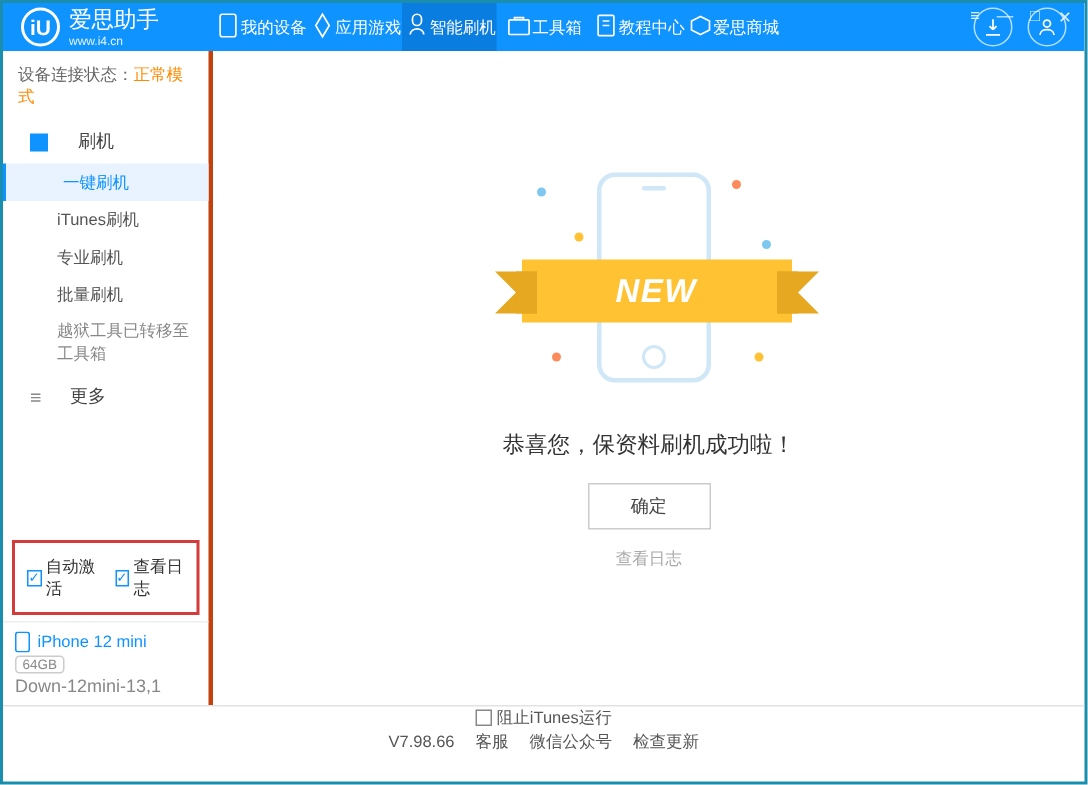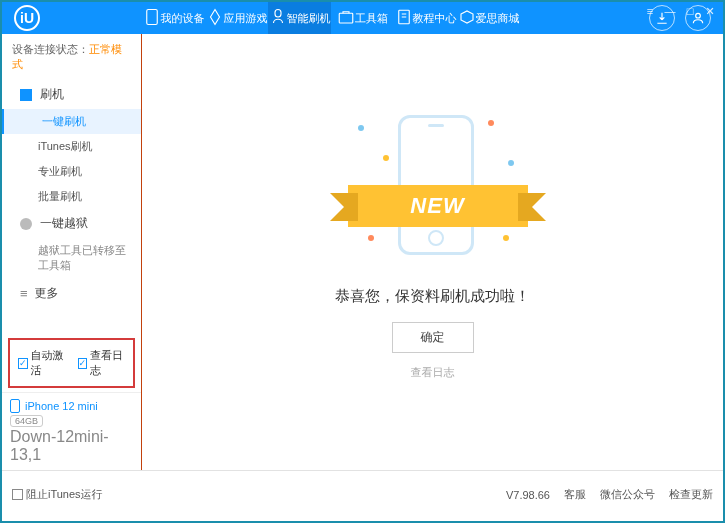--- a/index.html
+++ b/index.html
@@ -11,68 +11,72 @@
 .logo-sub { font-size: 8px; opacity: .9; display: block; }
 .nav { display: flex; flex: 1; height: 100%; }
 .nav-item { width: 63px; display: flex; flex-direction: row; align-items: center; justify-content: center; font-size: 11px; cursor: pointer; }
 .nav-item.active { background: #0a7de0; }
 .nav-icon { width: 18px; height: 18px; margin-bottom: 2px; }
 .title-actions { display: flex; align-items: center; gap: 10px; padding-right: 12px; height: 100%; }
 .win-btns { display: flex; gap: 6px; font-size: 11px; position: absolute; top: 4px; right: 8px; }
 .win-btn { width: 14px; height: 14px; cursor: pointer; color: #fff; opacity: .85; display:flex; align-items:center; justify-content:center; }
 .circle-btn { width: 26px; height: 26px; border: 1.5px solid rgba(255,255,255,.7); border-radius: 50%; display: flex; align-items: center; justify-content: center; cursor: pointer; }
 .body { display: flex; height: 436px; }
-.sidebar { width: 140px; border-right: 1px solid #c2410c; display: flex; flex-direction: column; font-size: 12px; color: #333; }
+.sidebar { width: 140px; border-right: 3px solid #c2410c; display: flex; flex-direction: column; font-size: 12px; color: #333; }
 .conn-state { padding: 8px 10px; font-size: 11px; color: #666; }
 .conn-mode { color: #ff8a00; }
-.side-section { padding: 6px 10px 6px 18px; display: flex; align-items: center; gap: 8px; color: #444; cursor: pointer; }
+.side-section { padding: 6px 10px 6px 18px; display: flex; align-items: center; gap: 20px; color: #444; cursor: pointer; }
 .side-section .sq { width: 12px; height: 12px; background: #0f93ff; }
 .side-section.locked .sq { background: #bbb; border-radius: 50%; }
 .sub { padding: 5px 10px 5px 36px; cursor: pointer; font-size: 11px; color: #555; }
 .sub.active { background: #e8f3ff; color: #0f93ff; border-left: 2px solid #0f93ff; padding-left: 38px; }
 .sub.note { color: #888; line-height: 1.4; }
 .bars { font-size: 13px; color: #888; letter-spacing: -1px; }
 .check-row { padding: 8px; display: flex; gap: 12px; font-size: 11px; color: #333; border: 2px solid #d43b3b; margin: 4px 6px; }
 .chk { display: flex; align-items: center; gap: 3px; cursor: pointer; }
 .chk-box { width: 11px; height: 11px; border: 1px solid #0f93ff; display: flex; align-items: center; justify-content: center; color: #0f93ff; font-size: 9px; }
 .device { padding: 6px 8px; font-size: 11px; border-top: 1px solid #eee; }
 .device-name { color: #0f93ff; font-weight: 500; display:flex; align-items:center; gap:5px;}
 .device-badge { display: inline-block; border: 1px solid #ccc; border-radius: 3px; padding: 0 4px; font-size: 9px; color: #888; margin-top: 2px; }
-.device-sub { color: #888; font-size: 16px; margin-top: 1px; }
+.device-sub { color: #888; font-size: 12px; margin-top: 1px; }
 .main { flex: 1; position: relative; display: flex; flex-direction: column; align-items: center; justify-content: center; }
 .illus { width: 210px; height: 160px; position: relative; margin-top: -20px; }
 .phone { position: absolute; left: 70px; top: 10px; width: 76px; height: 140px; background: #fff; border: 3px solid #cfe7f7; border-radius: 12px; }
 .phone::before { content:""; position:absolute; top:6px; left:50%; transform:translateX(-50%); width:16px; height:3px; background:#cfe7f7; border-radius:2px;}
 .phone::after { content:""; position:absolute; bottom:6px; left:50%; transform:translateX(-50%); width:12px; height:12px; border:2px solid #cfe7f7; border-radius:50%;}
 .confetti { position:absolute; width:6px; height:6px; border-radius:50%; }
-.ribbon { position: absolute; left: 20px; top: 80px; width: 180px; height: 42px; background: #ffc233; display: flex; align-items: center; justify-content: center; color: #fff; font-weight: 800; font-size: 22px; font-style: italic; letter-spacing: 1px; }
+.ribbon { position: absolute; left: 20px; top: 68px; width: 180px; height: 42px; background: #ffc233; display: flex; align-items: center; justify-content: center; color: #fff; font-weight: 800; font-size: 22px; font-style: italic; letter-spacing: 1px; }
 .ribbon::before, .ribbon::after { content:""; position:absolute; top:8px; width:0; height:0; border:14px solid #e5a820; }
 .ribbon::before { left:-18px; border-left-color:transparent; }
 .ribbon::after { right:-18px; border-right-color:transparent; }
 .msg { margin-top: 22px; font-size: 15px; color: #333; }
 .ok-btn { margin-top: 16px; padding: 6px 28px; border: 1px solid #ccc; background: #fff; font-size: 12px; cursor: pointer; color: #444; }
 .log-link { margin-top: 12px; font-size: 11px; color: #aaa; cursor: pointer; }
-.statusbar { height: 32px; border-top: 1px solid #e2e2e2; display: flex; align-items: flex-end; font-size: 11px; color: #555; padding: 0 10px; justify-content: space-between; }
+.statusbar { height: 32px; border-top: 1px solid #e2e2e2; display: flex; align-items: center; font-size: 11px; color: #555; padding: 0 10px; justify-content: space-between; flex-direction: column; }
 .sb-left { display: flex; align-items: center; gap: 6px; }
 .sb-right { display: flex; align-items: center; gap: 14px; }
 .sb-box { width: 11px; height: 11px; border: 1px solid #888; }
 </style>
 </head>
 <body>
 
 <div class="win-btns">
   <span class="win-btn">≡</span>
   <span class="win-btn">—</span>
   <span class="win-btn">□</span>
   <span class="win-btn">✕</span>
 </div>
 
 <div class="titlebar">
   <div class="logo-area">
     <div class="logo-circle">iU</div>
+    <div>
+      <span class="logo-text">爱思助手</span>
+      <span class="logo-sub">www.i4.cn</span>
+    </div>
   </div>
   <div class="nav" id="nav">
       <div class="nav-item">
         <svg class="nav-icon" viewBox="0 0 24 24" fill="none" stroke="#fff" stroke-width="1.5">
           <rect x="5" y="2" width="14" height="20" rx="2"></rect>
         </svg>
         <span>我的设备</span>
       </div>
       <div class="nav-item">
         <svg class="nav-icon" viewBox="0 0 24 24" fill="none" stroke="#fff" stroke-width="1.5">
@@ -129,24 +133,20 @@
     </div>
     <div class="side-section">
         <span class="sq"></span>
         <span>刷机</span>
       </div>
     <div id="subs-flash">
         <div class="sub active">一键刷机</div>
         <div class="sub">iTunes刷机</div>
         <div class="sub">专业刷机</div>
         <div class="sub">批量刷机</div>
-      </div>
-    <div class="side-section locked">
-        <span class="sq"></span>
-        <span>一键越狱</span>
       </div>
     <div class="sub note">越狱工具已转移至工具箱</div>
     <div class="side-section more">
         <span class="bars">≡</span>
         <span>更多</span>
       </div>
     <div style="flex:1"></div>
     <div class="check-row">
       <label class="chk">
           <span class="chk-box">✓</span>

